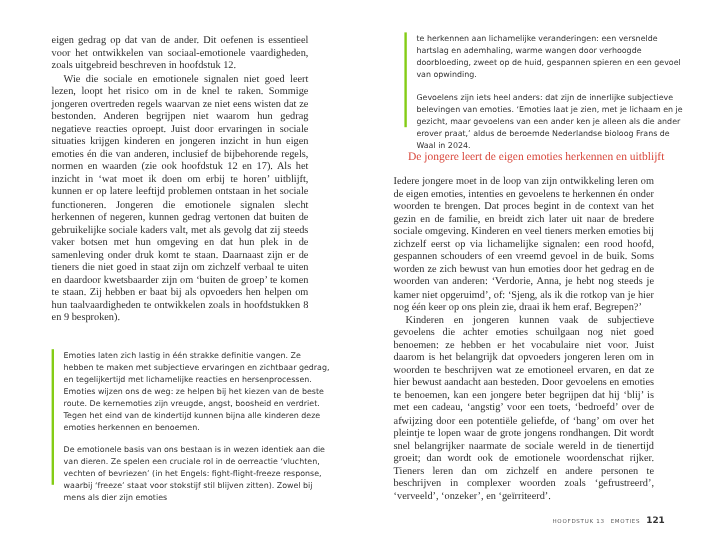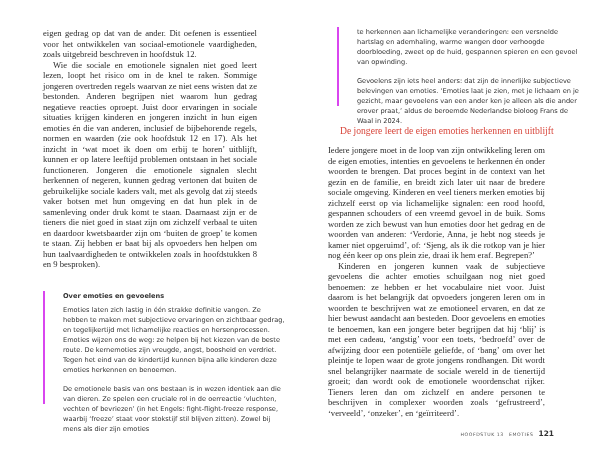--- a/index.html
+++ b/index.html
@@ -33,26 +33,26 @@
     left: 28px; top: 237px; width: 240px;
     font-family: "Liberation Serif", "DejaVu Serif", serif;
     font-style: italic;
     font-size: 11.6px;
     line-height: 15px;
     color: #333;
   }
 
   .sidebar-box {
     position: absolute;
-    border-left: 2px solid #d946ef;
+    border-left: 2px solid #84cc16;
     font-family: "DejaVu Sans", "Liberation Sans", sans-serif;
     font-size: 6.6px;
     line-height: 10px;
     color: #333;
-    padding-left: 18px;
+    padding-left: 8px;
   }
   .sidebar-box .sb-title { font-weight: bold; margin: 0 0 4px 0; }
   .sidebar-box p { margin: 0 0 9px 0; }
   .sidebar-box p:last-child { margin-bottom: 0; }
   .sb-left { left: 43px; top: 291px; width: 222px; height: 113px; }
   .sb-right { left: 337px; top: 27px; width: 225px; height: 79px; }
 
   .section-heading {
     position: absolute;
     left: 340px; top: 125px; width: 230px;
@@ -88,21 +88,20 @@
 <div class="spread">
 
   <div class="page page-left">
     <div class="body-text left-body">
       <p>eigen gedrag op dat van de ander. Dit oefenen is essentieel voor het ontwikkelen van sociaal-emotionele vaardigheden, zoals uitgebreid beschreven in hoofdstuk 12.</p>
       <p class="indent">Wie die sociale en emotionele signalen niet goed leert lezen, loopt het risico om in de knel te raken. Sommige jongeren overtreden regels waarvan ze niet eens wisten dat ze bestonden. Anderen begrijpen niet waarom hun gedrag negatieve reacties oproept. Juist door ervaringen in sociale situaties krijgen kinderen en jongeren inzicht in hun eigen emoties én die van anderen, inclusief de bijbehorende regels, normen en waarden (zie ook hoofdstuk 12 en 17). Als het inzicht in ‘wat moet ik doen om erbij te horen’ uitblijft, kunnen er op latere leeftijd pro­blemen ontstaan in het sociale functioneren. Jongeren die emotionele signalen slecht herkennen of negeren, kunnen gedrag vertonen dat buiten de gebruikelijke sociale kaders valt, met als gevolg dat zij steeds vaker botsen met hun omgeving en dat hun plek in de samenleving onder druk komt te staan. Daarnaast zijn er de tieners die niet goed in staat zijn om zichzelf verbaal te uiten en daardoor kwetsbaarder zijn om ‘buiten de groep’ te komen te staan. Zij hebben er baat bij als opvoeders hen helpen om hun taalvaardigheden te ontwikkelen zoals in hoofdstukken 8 en 9 besproken).</p>
     </div>
 
 
     <div class="sidebar-box sb-left">
-      <p class="sb-title">Over emoties en gevoelens</p>
       <p>Emoties laten zich lastig in één strakke definitie vangen. Ze hebben te maken met subjectieve ervaringen en zichtbaar gedrag, en tegelijkertijd met lichamelijke reacties en hersenprocessen. Emoties wijzen ons de weg: ze helpen bij het kiezen van de beste route. De kernemoties zijn vreugde, angst, boosheid en verdriet. Tegen het eind van de kindertijd kunnen bijna alle kinderen deze emoties herkennen en benoemen.</p>
       <p>De emotionele basis van ons bestaan is in wezen identiek aan die van dieren. Ze spelen een cruciale rol in de oerreactie ‘vluchten, vechten of bevriezen’ (in het Engels: fight-flight-freeze response, waarbij ‘freeze’ staat voor stokstijf stil blijven zitten). Zowel bij mens als dier zijn emoties</p>
     </div>
 
   </div>
 
   <div class="page page-right"></div>
 
   <div class="sidebar-box sb-right">
     <p>te herkennen aan lichamelijke veranderingen: een versnelde hartslag en ademhaling, warme wangen door verhoogde doorbloeding, zweet op de huid, gespannen spieren en een gevoel van opwinding.</p>

